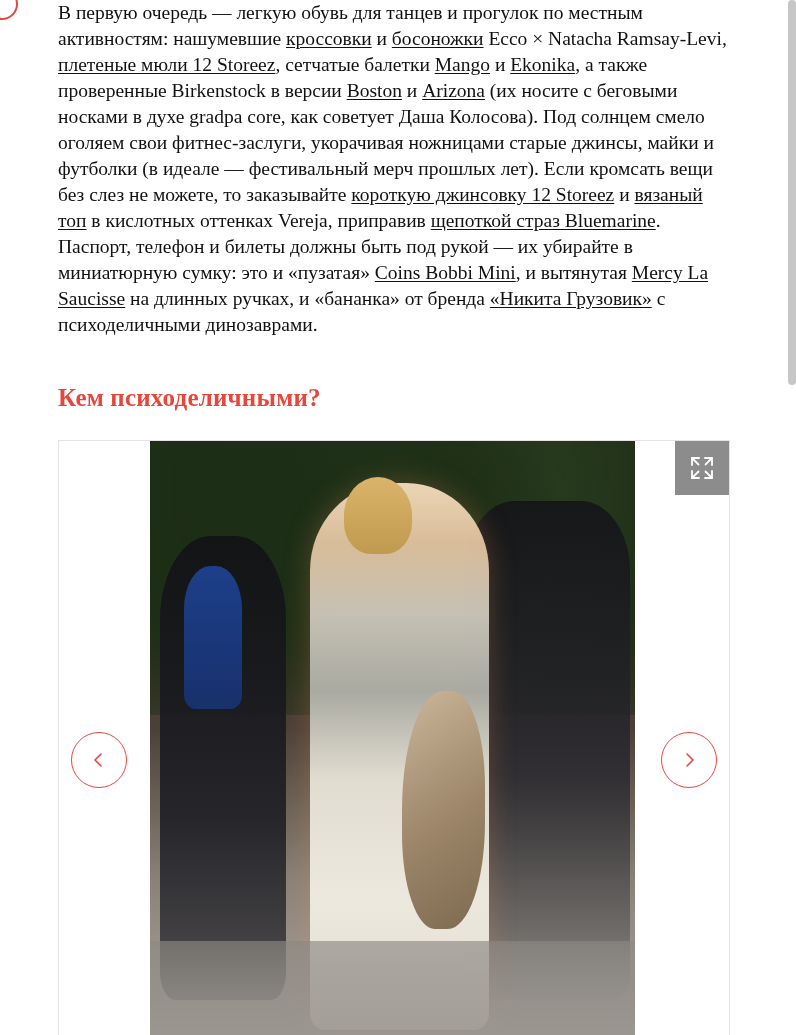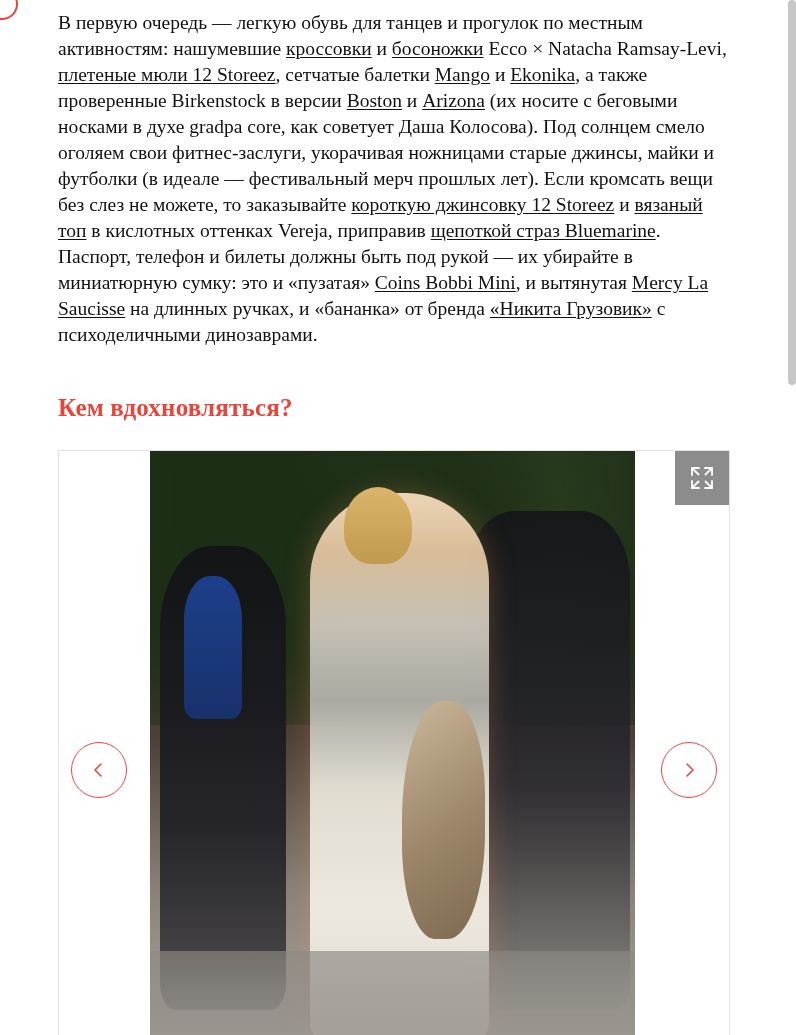--- a/index.html
+++ b/index.html
@@ -52,21 +52,20 @@
     top: 0;
     width: 670px;
   }
 
   .body-text {
     font-family: "Liberation Serif", serif;
     font-size: 19.5px;
     line-height: 26px;
     color: #111111;
     margin: 0;
-    padding-top: 10px;
     text-align: left;
   }
   .body-text a {
     color: #111111;
     text-decoration: underline;
     text-underline-offset: 2px;
   }
 
   .section-heading {
     font-family: "Liberation Serif", serif;
@@ -237,21 +236,21 @@
 </style>
 </head>
 <body>
 
 <div class="edge-circle"></div>
 
 <div class="article">
 
   <p class="body-text">В первую очередь — легкую обувь для танцев и прогулок по местным активностям: нашумевшие <a href="#">кроссовки</a> и <a href="#">босоножки</a> Ecco × Natacha Ramsay-Levi, <a href="#">плетеные мюли 12 Storeez</a>, сетчатые балетки <a href="#">Mango</a> и <a href="#">Ekonika</a>, а также проверенные Birkenstock в версии <a href="#">Boston</a> и <a href="#">Arizona</a> (их носите с беговыми носками в духе gradpa core, как советует Даша Колосова). Под солнцем смело оголяем свои фитнес-заслуги, укорачивая ножницами старые джинсы, майки и футболки (в идеале — фестивальный мерч прошлых лет). Если кромсать вещи без слез не можете, то заказывайте <a href="#">короткую джинсовку 12 Storeez</a> и <a href="#">вязаный топ</a> в кислотных оттенках Vereja, приправив <a href="#">щепоткой страз Bluemarine</a>. Паспорт, телефон и билеты должны быть под рукой — их убирайте в миниатюрную сумку: это и «пузатая» <a href="#">Coins Bobbi Mini</a>, и вытянутая <a href="#">Mercy La Saucisse</a> на длинных ручках, и «бананка» от бренда <a href="#">«Никита Грузовик»</a> с психоделичными динозаврами.</p>
 
-  <h2 class="section-heading">Кем вдохновляться?</h2>
+  <h2 class="section-heading">Кем психоделичными?</h2>
 
   <div class="gallery">
 
     <div class="photo-frame">
       <div class="photo-bg"></div>
       <div class="photo-foliage"></div>
       <div class="photo-crowd-left"></div>
       <div class="photo-crowd-left2"></div>
       <div class="photo-crowd-right"></div>
       <div class="photo-subject"></div>

